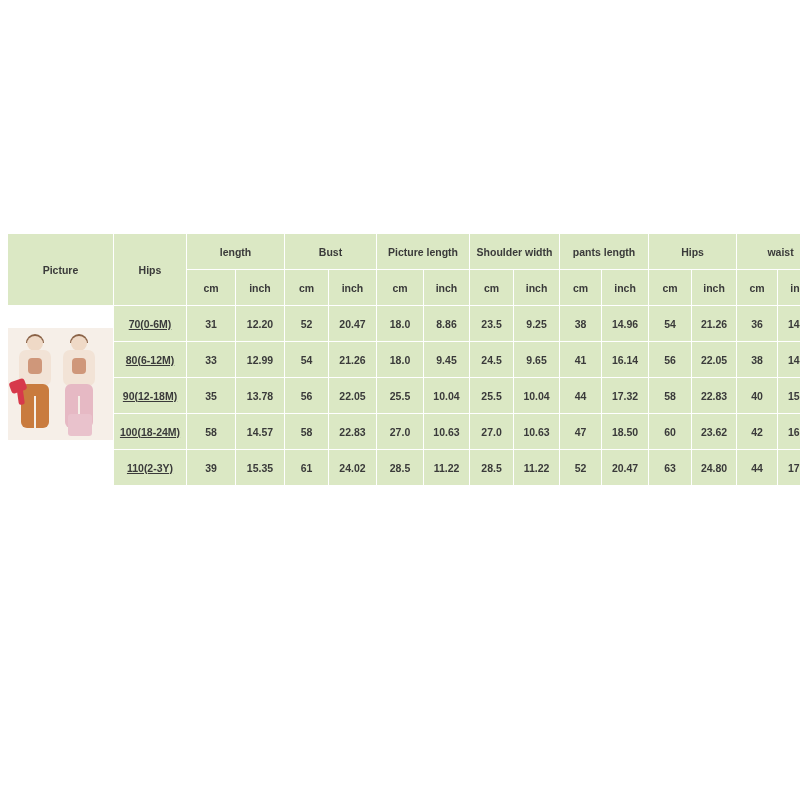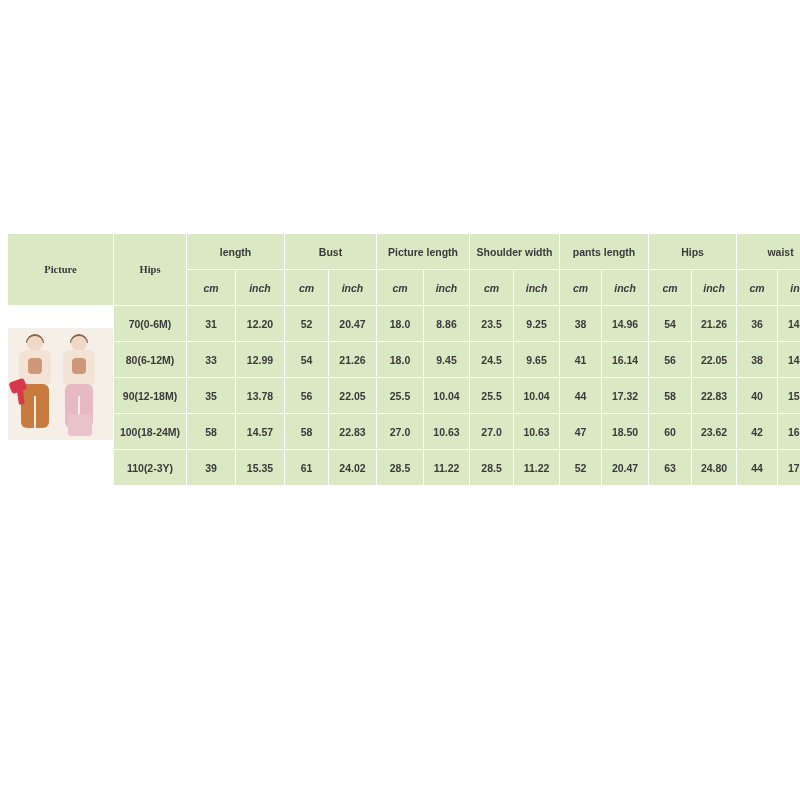--- a/index.html
+++ b/index.html
@@ -34,23 +34,23 @@
     background: #dbe8c4;
     color: #3a3a3a;
     font-size: 10.5px;
     font-weight: bold;
     text-align: center;
     vertical-align: middle;
     padding: 0;
     height: 35px;
   }
   td.hdr-group { font-size: 11px; }
-  td.hdr-unit { font-size: 10.5px; font-style: italic; }
-  td.hdr-pic, td.hdr-size { font-size: 11px; font-family: Liberation Serif, serif; }
-  td.size-label { font-size: 10.5px; white-space: nowrap; }
+  td.hdr-unit { font-size: 10.5px; }
+  td.hdr-pic, td.hdr-size { font-size: 11px; }
+  td.size-label { font-size: 10.5px; white-space: nowrap; text-decoration: underline; }
   td.val { font-size: 10.5px; font-weight: bold; }
   td.pic-cell {
     background: #ffffff;
     border: 1px solid #ffffff;
     padding: 0;
   }
   .pic-inner {
     width: 100%;
     height: 100%;
     position: relative;

